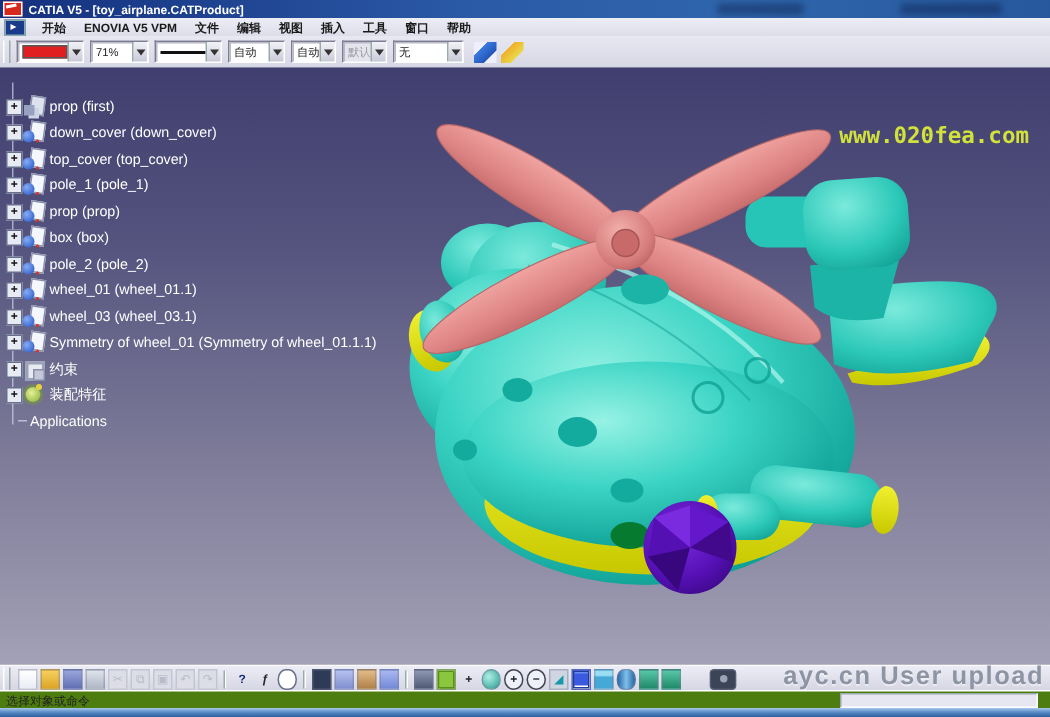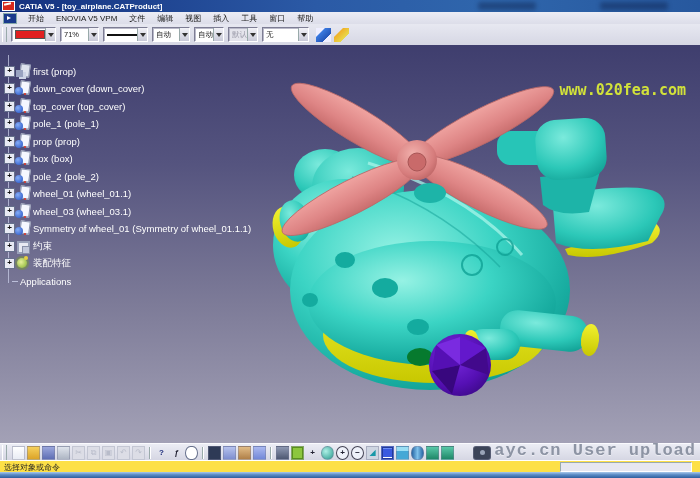--- a/index.html
+++ b/index.html
@@ -14,21 +14,21 @@
     border:1px solid #fff;position:relative;flex:0 0 auto;}
   .app-ico::before{content:"";position:absolute;left:1px;top:1px;width:7px;height:2px;background:#fff;transform:rotate(-12deg);}
   .smudge{position:absolute;height:8px;top:2px;background:rgba(8,24,64,.38);filter:blur(2px);border-radius:3px;}
 
   
   .menubar{position:absolute;left:0;top:12px;width:700px;height:12px;
     background:linear-gradient(#ecedf5,#dcdde9);display:flex;align-items:center;
     font-size:8px;color:#1a1a1a;}
   .menu-ico{width:12px;height:9px;background:#1a3a8c;margin:0 5px 0 3px;position:relative;border:1px solid #8aa;}
   .menu-ico::before{content:"";position:absolute;left:3px;top:2px;border:2px solid transparent;border-left:4px solid #fff;}
-  .menubar .mi{padding:13px 6px;cursor:default;}
+  .menubar .mi{padding:13px 6px;cursor:default;font-weight:bold;}
 
   
   .gptoolbar{position:absolute;left:0;top:24px;width:700px;height:21px;
     background:linear-gradient(#e7e8f1,#d6d7e4);border-bottom:1px solid #f4f4fa;
     display:flex;align-items:center;font-size:7.5px;color:#222;}
   .handle{width:3px;height:15px;margin:0 4px 0 2px;border-left:1px solid #fff;border-right:1px solid #9aa;}
   .combo{height:13px;background:#fff;border:1px solid #7d7d94;border-right-color:#fff;border-bottom-color:#fff;
     box-shadow:inset 1px 1px 0 #b9b9c9;display:flex;align-items:center;margin-right:4px;position:relative;padding-left:3px;}
   .combo .cbtn{position:absolute;right:0;top:0;bottom:0;width:9px;background:linear-gradient(#f2f2f8,#c9cad8);
     border-left:1px solid #9aa;display:flex;align-items:center;justify-content:center;}
@@ -102,25 +102,25 @@
   .i-normal{background:#cfd6e2;color:#1898a8;}
   .i-views{background:linear-gradient(#3a5ae0,#3a5ae0),#fff;background-size:100% 100%;
     box-shadow:inset 0 0 0 1px #223a9a,inset -5px -6px 0 -4px #fff,inset 5px 6px 0 -4px #6a8af4;}
   .i-iso{background:linear-gradient(#9adef4 30%,#46a8d6 32%);}
   .i-cyl{border-radius:5px/7px;background:linear-gradient(90deg,#2a6aa8,#7ec0ea,#2a6aa8);}
   .i-rnd{background:linear-gradient(#58c8a8,#1f8868);}
   .i-cam{width:16px;background:#3c4458;border-radius:3px;margin-left:18px;position:relative;}
   .i-cam::before{content:"";width:5px;height:5px;border-radius:50%;background:#9aa4b8;display:block;}
 
   .upload-wm{position:absolute;left:0;top:441px;width:696px;text-align:right;
-    font-family:Liberation Mono, monospace;font-weight:bold;font-size:17px;
+    font-family:Liberation Sans, sans-serif;font-weight:bold;font-size:17px;
     color:#8d94a4;text-shadow:0 1px 0 rgba(255,255,255,.45);letter-spacing:1px;pointer-events:none;}
 
   
-  .statusbar{position:absolute;left:0;top:460px;width:700px;height:12px;background:#fde047;
+  .statusbar{position:absolute;left:0;top:460px;width:700px;height:12px;background:#4d7c0f;
     border-top:1px solid #fff;font-size:8px;color:#222;display:flex;align-items:center;}
   .statusbar .msg{padding-left:4px;flex:1;}
   .sb-field{width:130px;height:8px;margin-right:8px;background:#e6e7f0;
     border:1px solid #9aa;border-right-color:#fff;border-bottom-color:#fff;}
 
   
   .bframe{position:absolute;left:0;top:472px;width:700px;height:6px;
     background:linear-gradient(#a9c9ec,#5b8cc6 45%,#2e5f9e);}
 </style>
 </head>
@@ -285,21 +285,21 @@
 
     <div class="wm2" style="color:#d2e23a">www.020fea.com</div>
 
     <div class="tree">
       <div class="trunk"></div>
 
 
       <div class="trow" style="top:18px">
           <span class="plus">+</span>
         <span class="ico ico-component" style="margin-left:15px"></span>
-        <span class="tlabel">first (prop)</span>
+        <span class="tlabel">prop (first)</span>
         </div>
 
       <div class="trow" style="top:35px">
           <span class="plus">+</span>
         <span class="ico ico-part" style="margin-left:15px"></span>
         <span class="tlabel">down_cover (down_cover)</span>
         </div>
 
       <div class="trow" style="top:53px">
           <span class="plus">+</span>

